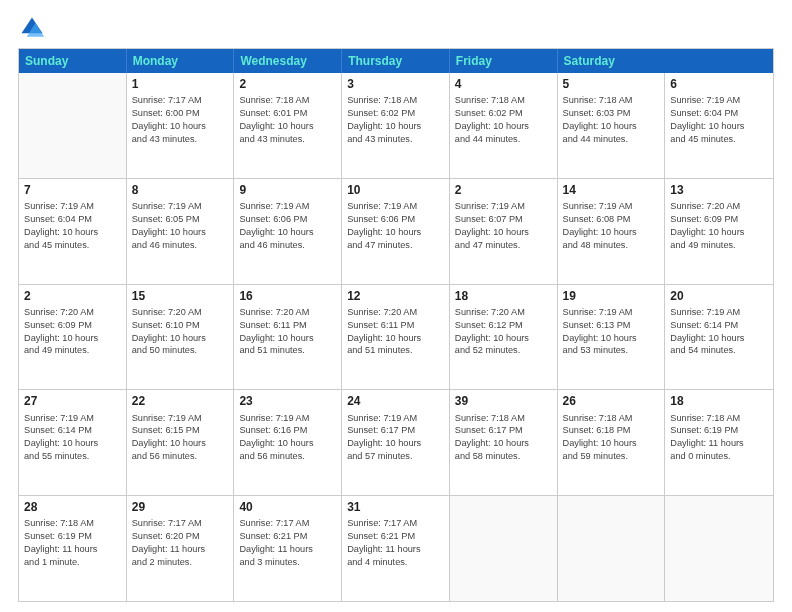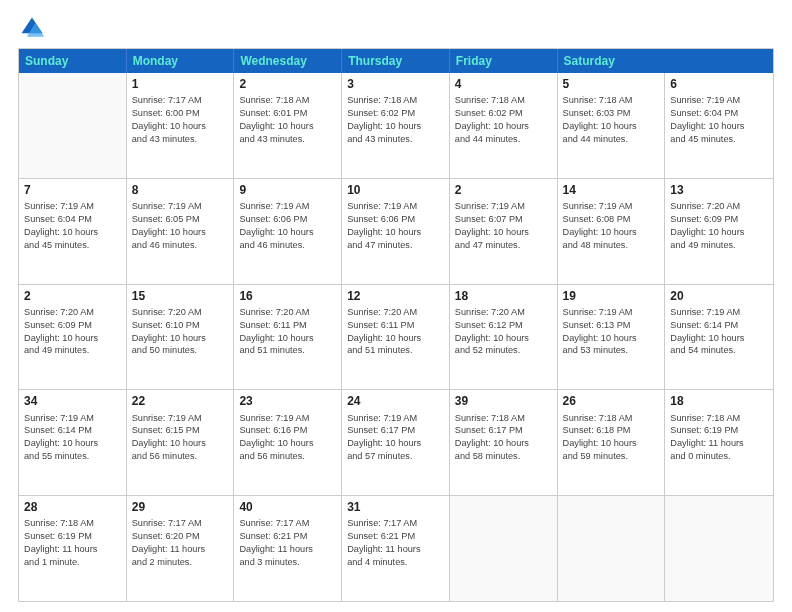--- a/index.html
+++ b/index.html
@@ -281,21 +281,21 @@
           <div class="cal-cell">
             <span class="day-num">20</span>
             <div class="cell-info" style="white-space: pre-line;">Sunrise: 7:19 AM
 Sunset: 6:14 PM
 Daylight: 10 hours
 and 54 minutes.</div>
           </div>
         </div>
         <div class="cal-week">
           <div class="cal-cell">
-            <span class="day-num">34</span>
+            <span class="day-num">27</span>
             <div class="cell-info" style="white-space: pre-line;">Sunrise: 7:19 AM
 Sunset: 6:14 PM
 Daylight: 10 hours
 and 55 minutes.</div>
           </div>
           <div class="cal-cell">
             <span class="day-num">22</span>
             <div class="cell-info" style="white-space: pre-line;">Sunrise: 7:19 AM
 Sunset: 6:15 PM
 Daylight: 10 hours

